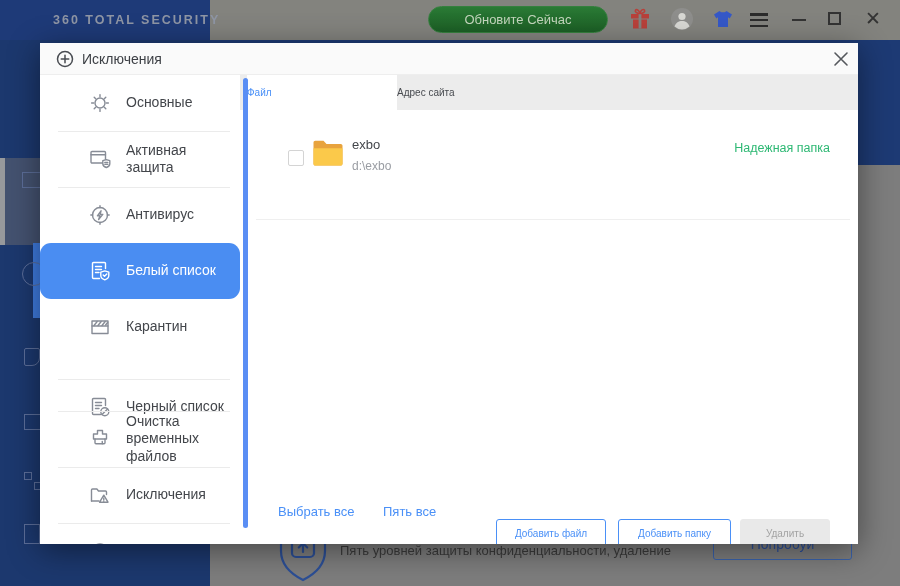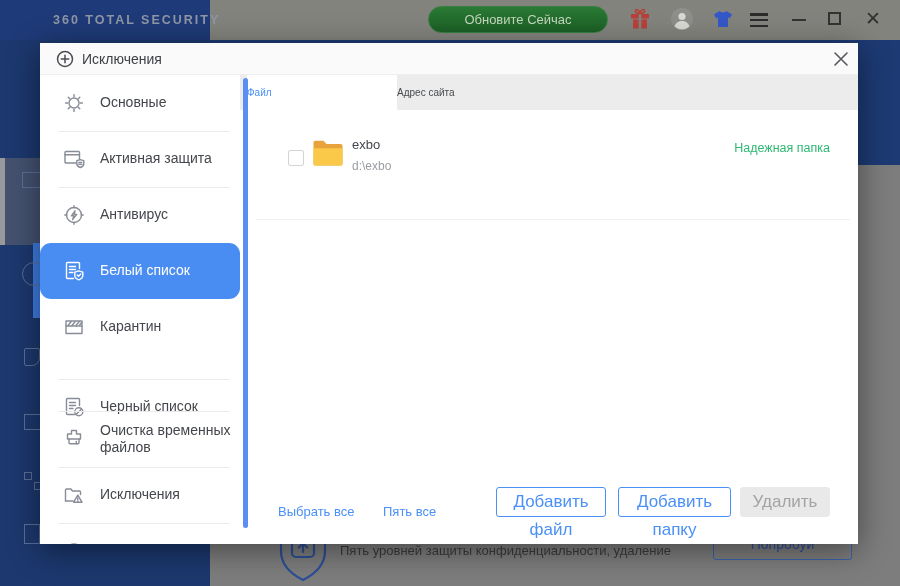--- a/index.html
+++ b/index.html
@@ -39,21 +39,21 @@
 
   
   .dialog { left:40px; top:43px; width:818px; height:501px; background:#fff; z-index:10;
     box-shadow:0 6px 30px rgba(0,0,0,.45); overflow:hidden; }
   .dlg-header { left:0; top:0; width:818px; height:32px; background:#fafafa; border-bottom:1px solid #eeeeee; display:flex; align-items:center; }
   .dlg-header .ttl-icon { margin-left:16px; width:18px; height:18px; }
   .dlg-title { margin-left:8px; font-size:14px; color:#3c3f44; }
   .dlg-close { left:791px; top:6px; width:20px; height:20px; cursor:pointer; }
 
   .side { left:0; top:32px; width:200px; height:469px; background:#fff; }
-  .side-item { position:absolute; left:0; width:200px; height:56px; display:flex; align-items:center; cursor:pointer; }
+  .side-item { position:absolute; left:0; width:200px; height:56px; display:flex; align-items:center; cursor:pointer;padding-left:26px; }
   .side-item .sicon { margin-left:22px; width:24px; height:24px; flex:0 0 24px; }
   .side-item .slabel { margin-left:14px; font-size:14px; color:#43464b; line-height:1.25; padding-right:4px; }
   .side-item.sep::before { content:""; position:absolute; left:18px; right:10px; top:0; height:1px; background:#ebebeb; }
   .side-item.selected { background:#4a8df2; }
   .side-item.selected .slabel { color:#ffffff; }
   .side-scrollbar { left:203px; top:35px; width:5px; height:450px; background:#5a8ef4; border-radius:2.5px; z-index:5; }
 
   svg.oicon { stroke:#878c96; fill:none; stroke-width:1.4; stroke-linecap:round; stroke-linejoin:round; }
   .selected svg.oicon { stroke:#ffffff; }
   .selected svg .shield-fill { fill:#4a8df2; }
@@ -66,21 +66,21 @@
 
   .file-row { position:absolute; left:0; top:35px; width:618px; height:74px; cursor:pointer; }
   .checkbox { position:absolute; left:48px; top:40px; width:16px; height:16px; border:1px solid #d4d4d4; background:#fff; border-radius:2px; cursor:pointer; }
   .folder-ic { position:absolute; left:72px; top:29px; }
   .file-name { position:absolute; left:112px; top:27px; font-size:13px; color:#43464b; }
   .file-path { position:absolute; left:112px; top:49px; font-size:12px; color:#9a9da3; }
   .file-status { position:absolute; right:28px; top:31px; font-size:12.5px; color:#2db873; }
   .row-sep { position:absolute; left:16px; right:8px; top:109px; height:1px; background:#efefef; }
 
   .link { position:absolute; font-size:13px; color:#4a90f7; cursor:pointer; }
-  .btn { position:absolute; top:412px; height:30px; border-radius:3px; font-size:17px; text-align:center; line-height:28px; cursor:pointer; }
+  .btn { position:absolute; top:444px; height:30px; border-radius:3px; font-size:10px; text-align:center; line-height:28px; cursor:pointer; }
   .btn.outline { background:#fff; border:1px solid #4a90f7; color:#4a90f7; }
   .btn.disabled { background:#e9e9e9; border:1px solid #e9e9e9; color:#a3a3a3; cursor:default; }
 </style>
 </head>
 <body>
 
 <div id="stage">
 
   <div class="abs banner"></div>
   <div class="abs left-col"></div>

